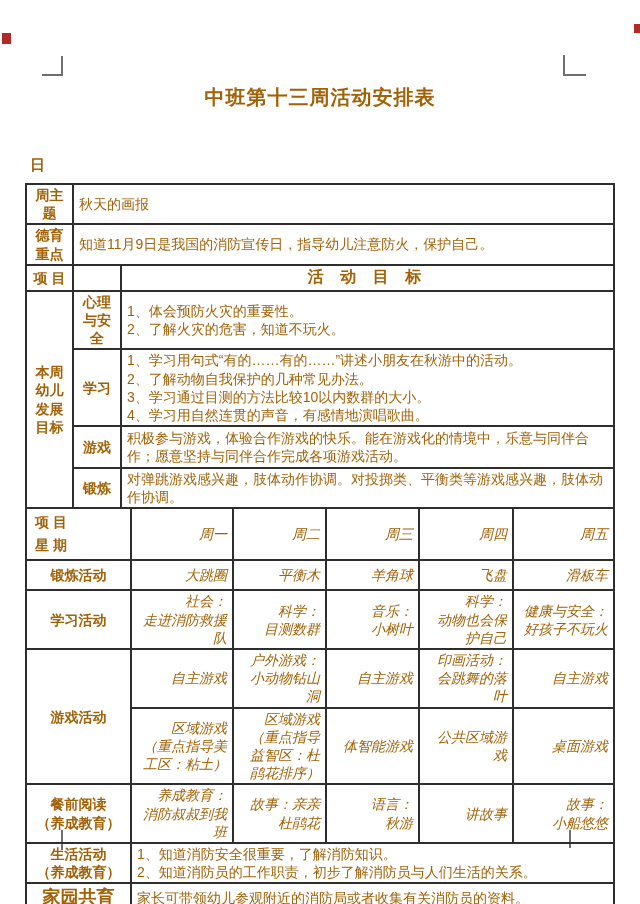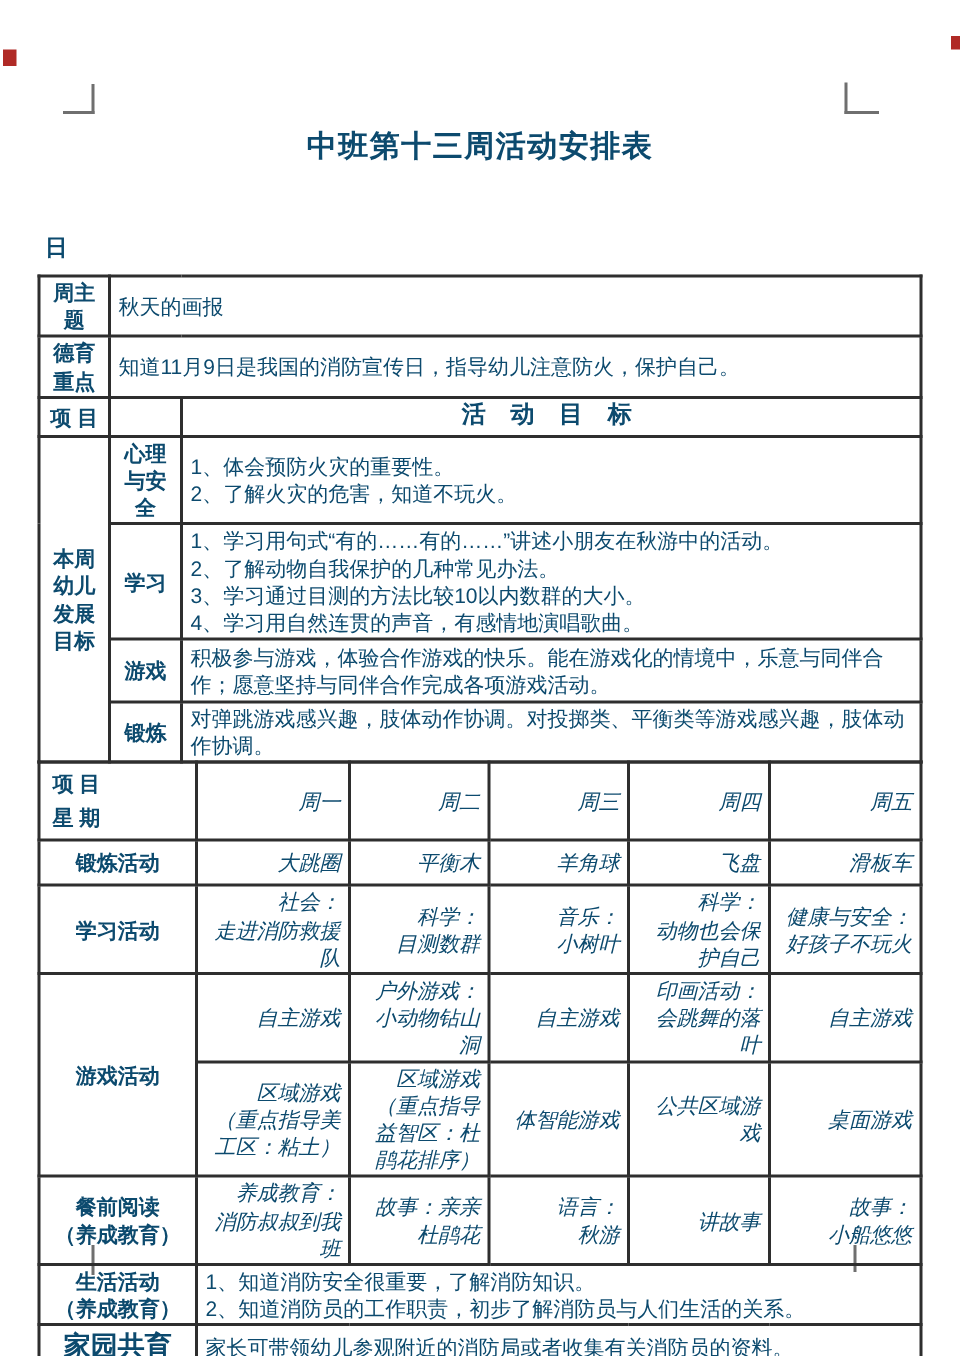--- a/index.html
+++ b/index.html
@@ -1,18 +1,18 @@
 <!DOCTYPE html>
 <html><head>
 <meta charset="utf-8">
 <style>
   html,body{margin:0;padding:0;background:#ffffff;}
   .page{
     position:relative;width:640px;height:904px;background:#ffffff;
-    font-family:"Liberation Sans","DejaVu Sans",sans-serif;color:#0c4a6e;overflow:hidden;
+    font-family:"Liberation Sans","DejaVu Sans",sans-serif;color:#a16207;overflow:hidden;
   }
   .doc-title{
     position:absolute;top:84px;left:0;width:100%;text-align:center;
     font-size:20px;font-weight:700;letter-spacing:1px;
   }
   .meta-line{
     position:absolute;top:126px;left:30px;width:584px;
     display:flex;justify-content:space-between;
     font-size:15px;font-weight:700;
   }

